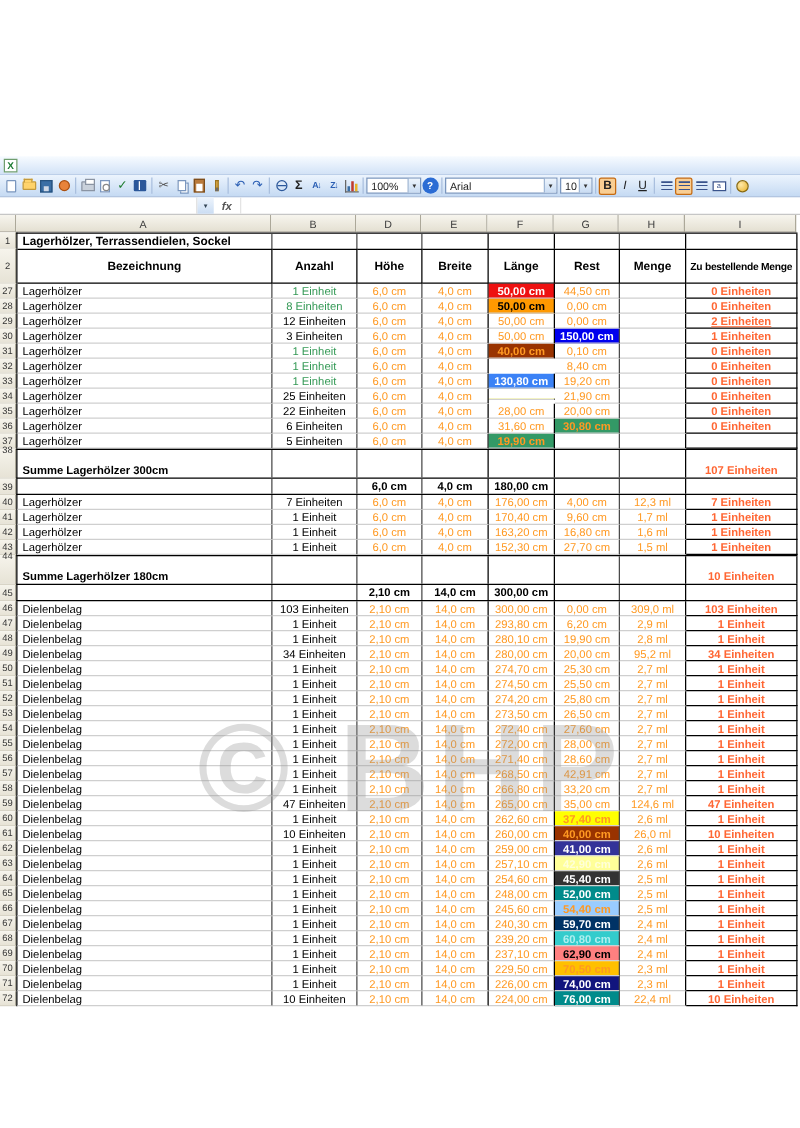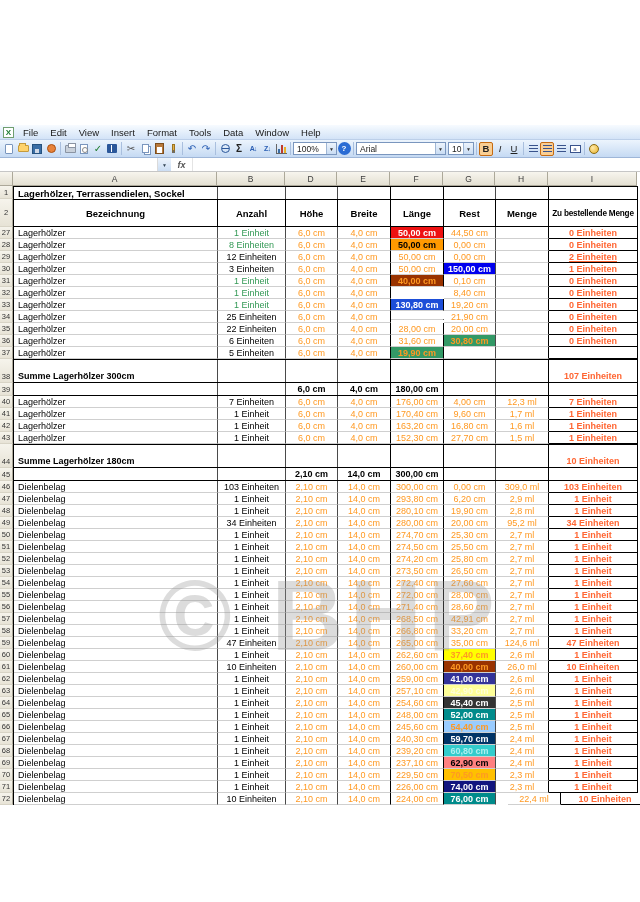--- a/index.html
+++ b/index.html
@@ -88,21 +88,21 @@
   .cE{width:53px;border-right:1.5px solid #000}
   .cF{width:53px;border-right:1.5px solid #000}
   .cG{width:52px;border-right:1px solid #4a4a4a}
   .cH{width:53px;border-right:1px solid #000}
   .cI{width:89px;border-right:1.5px solid #000;border-bottom:1px solid #000;font-weight:700}
   .t-d{height:12px}
   .t-s{height:24px}
   .t-s .cells{border-top:1.5px solid #000;border-bottom:1.5px solid #000}
   .t-s .c{border-bottom:none;align-items:flex-end;padding-bottom:1px}
   .t-s .cA{font-weight:700}
-  .t-s .rn{align-items:flex-end;padding-bottom:1px}
+  .t-s .rn{align-items:flex-end;padding-bottom:18px}
   .t-b{height:13px}
   .t-b .cells{border-bottom:1.5px solid #000}
   .t-b .c{border-bottom:none;font-weight:700;color:#000;font-size:9px}
   .hl{font-weight:700}
   .r1{height:13px}
   .r1 .cells{border-top:1.5px solid #000}
   .r1 .c{border-bottom:none}
   .r1 .title{font-weight:700;font-size:9.5px}
   .r2{height:28px}
   .r2 .c{border:1px solid #000;border-left:none;font-weight:700;font-size:9.5px;color:#000;
@@ -112,31 +112,20 @@
   .watermark{position:absolute;left:158px;top:372px;font-size:100px;font-weight:700;letter-spacing:6px;
              color:rgba(150,150,150,0.33);z-index:5;pointer-events:none;user-select:none}
 </style>
 </head>
 <body>
 
 <div class="app">
 
   <div class="menubar">
     <span class="appicon">X</span>
-    <span id="menuItems" style="display: flex;">
-        <span class="mi">File</span>
-        <span class="mi">Edit</span>
-        <span class="mi">View</span>
-        <span class="mi">Insert</span>
-        <span class="mi">Format</span>
-        <span class="mi">Tools</span>
-        <span class="mi">Data</span>
-        <span class="mi">Window</span>
-        <span class="mi">Help</span>
-      </span>
   </div>
 
   <div class="toolbar">
     <span id="stdIcons" style="display:flex;align-items:center">
         <span class="tbi">
           <i class="g page"></i>
         </span>
         <span class="tbi">
           <i class="g folder"></i>
         </span>
@@ -369,21 +358,21 @@
             <span class="c cI" style="color: rgb(255, 102, 51);">0 Einheiten</span>
           </span>
         </div>
         <div class="row t-d">
           <span class="rn">33</span>
           <span class="cells">
             <span class="c cA">Lagerhölzer</span>
             <span class="c cB" style="color: rgb(51, 153, 85);">1 Einheit</span>
             <span class="c cD" style="color: rgb(255, 153, 34);">6,0 cm</span>
             <span class="c cE" style="color: rgb(255, 153, 34);">4,0 cm</span>
-            <span class="c cF hl" style="color: rgb(255, 255, 255); background: #1d4ed8;">130,80 cm</span>
+            <span class="c cF hl" style="color: rgb(255, 255, 255); background: #3b82f6;">130,80 cm</span>
             <span class="c cG" style="color: rgb(255, 153, 34);">19,20 cm</span>
             <span class="c cH" style="color: rgb(255, 153, 34);"></span>
             <span class="c cI" style="color: rgb(255, 102, 51);">0 Einheiten</span>
           </span>
         </div>
         <div class="row t-d">
           <span class="rn">34</span>
           <span class="cells">
             <span class="c cA">Lagerhölzer</span>
             <span class="c cB" style="color: rgb(0, 0, 0);">25 Einheiten</span>
@@ -878,21 +867,21 @@
         </div>
         <div class="row t-d">
           <span class="rn">72</span>
           <span class="cells">
             <span class="c cA">Dielenbelag</span>
             <span class="c cB" style="color: rgb(0, 0, 0);">10 Einheiten</span>
             <span class="c cD" style="color: rgb(255, 153, 34);">2,10 cm</span>
             <span class="c cE" style="color: rgb(255, 153, 34);">14,0 cm</span>
             <span class="c cF" style="color: rgb(255, 153, 34);">224,00 cm</span>
             <span class="c cG hl" style="color: rgb(255, 255, 255); background: rgb(0, 139, 139);">76,00 cm</span>
-            <span class="c cH" style="color: rgb(255, 153, 34); margin-left: 12px;">22,4 ml</span>
+            <span class="c cH" style="color: rgb(255, 153, 34);">22,4 ml</span>
             <span class="c cI" style="color: rgb(255, 102, 51);">10 Einheiten</span>
           </span>
         </div>
       </div>
     <div class="watermark">© BHP</div>
   </div>
 
 </div>
 
 </body></html>

